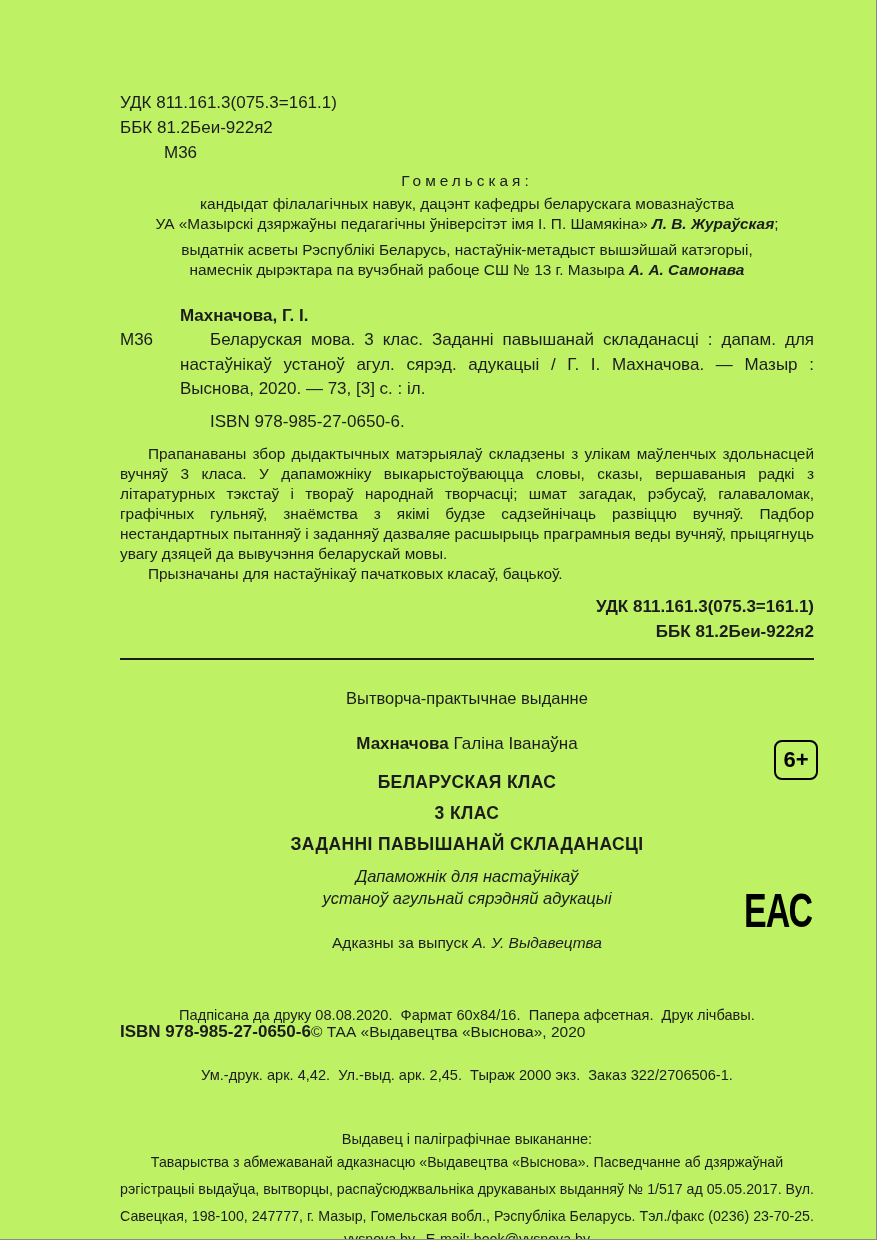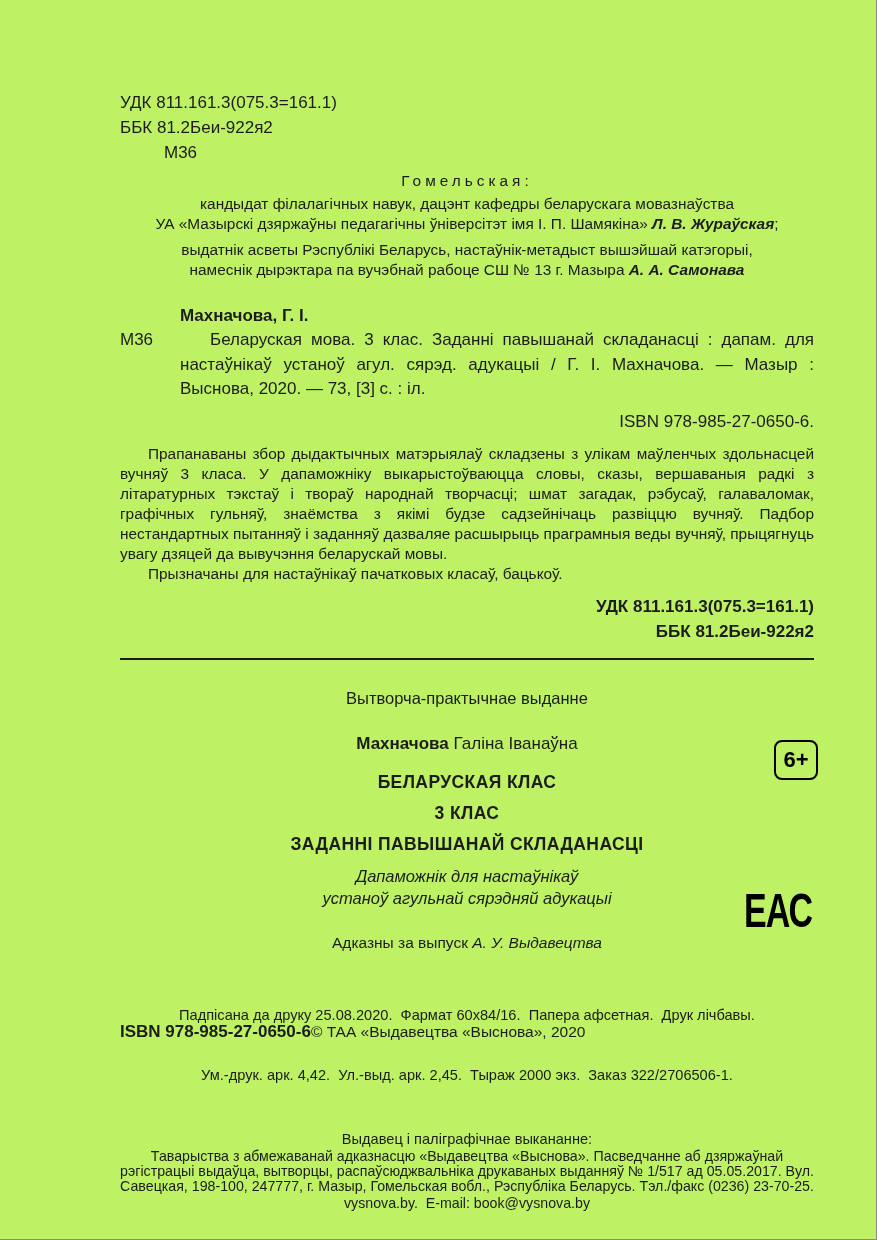--- a/index.html
+++ b/index.html
@@ -27,21 +27,21 @@
   
   .reviewers { margin-top: 6px; text-align: center; font-size: 15.4px; line-height: 20px; }
   .rev-heading { letter-spacing: 4px; margin-bottom: 3px; line-height: 20px; }
   .rev-group2 { margin-top: 6px; }
   .rev-name { font-weight: bold; font-style: italic; }
 
   
   .biblio-author { margin-top: 26px; margin-left: 60px; font-weight: bold; font-size: 17px; line-height: 20px; }
   .biblio-entry { position: relative; margin-top: 2px; margin-left: 60px; font-size: 17px; line-height: 24.5px; text-align: justify; text-indent: 30px; }
   .margin-code { position: absolute; left: -60px; top: 0; text-indent: 0; }
-  .biblio-isbn { margin-top: 8px; margin-left: 90px; font-size: 17px; line-height: 24px; text-align: right; }
+  .biblio-isbn { margin-top: 8px; margin-left: 90px; font-size: 17px; line-height: 24px; }
 
   
   .annotation { margin-top: 10px; font-size: 15.4px; line-height: 20px; text-align: justify; }
   .annotation p { text-indent: 28px; }
 
   
   .codes-right { margin-top: 10px; text-align: right; font-weight: bold; font-size: 17px; line-height: 25px; }
 
   .rule { margin-top: 14px; border: 0; border-top: 2px solid #1c1c1c; height: 0; }
 
@@ -51,21 +51,21 @@
   .imprint-author .surname { font-weight: bold; }
   .imprint-title { text-align: center; font-weight: bold; font-size: 17.5px; line-height: 21px; letter-spacing: 0.4px; }
   .t1 { margin-top: 18px; } .t2 { margin-top: 10px; } .t3 { margin-top: 10px; }
   .subtitle { margin-top: 10px; text-align: center; font-style: italic; font-size: 16.5px; line-height: 22px; }
 
   .responsible { margin-top: 24px; text-align: center; font-size: 15.5px; line-height: 20px; }
   .responsible .resp-name { font-style: italic; }
 
   .print-info { margin-top: 12px; text-align: center; font-size: 14.6px; line-height: 20px; white-space: pre-wrap; }
   .publisher-heading { margin-top: 5px; text-align: center; font-size: 14.6px; line-height: 19px; }
-  .publisher-body { text-align: center; font-size: 14.2px; line-height: 15px; }
+  .publisher-body { text-align: center; font-size: 14.2px; line-height: 27px; }
   .publisher-contact { text-align: center; font-size: 14.2px; line-height: 18.5px; white-space: pre-wrap; }
 
   
   .footer { position: absolute; left: 120px; right: 62px; top: 1022px; display: flex; justify-content: flex-start; align-items: baseline; }
   .footer-isbn { font-weight: bold; font-size: 17px; }
   .footer-copyright { font-size: 15.5px; }
 
   
   .age-badge {
     position: absolute; top: 740px; right: 58px;
@@ -135,21 +135,21 @@
   <div class="imprint-title t3">ЗАДАННІ ПАВЫШАНАЙ СКЛАДАНАСЦІ</div>
 
   <div class="subtitle">
     <div>Дапаможнік для настаўнікаў</div>
     <div>устаноў агульнай сярэдняй адукацыі</div>
   </div>
 
   <div class="responsible"><span>Адказны за выпуск </span><span class="resp-name">А. У. Выдавецтва</span></div>
 
   <div class="print-info">
-    <div>Падпісана да друку 25.08.2020.  Фармат 60х84/16.  Папера афсетная.  Друк лічбавы.</div>
+    <div>Падпісана да друку 08.08.2020.  Фармат 60х84/16.  Папера афсетная.  Друк лічбавы.</div>
     <div>Ум.-друк. арк. 4,42.  Ул.-выд. арк. 2,45.  Тыраж 2000 экз.  Заказ 322/2706506-1.</div>
   </div>
 
   <div class="publisher-heading">Выдавец і паліграфічнае выкананне:</div>
   <div class="publisher-body">Таварыства з абмежаванай адказнасцю «Выдавецтва «Выснова». Пасведчанне аб дзяржаўнай рэгістрацыі выдаўца, вытворцы, распаўсюджвальніка друкаваных выданняў № 1/517 ад 05.05.2017. Вул. Савецкая, 198-100, 247777, г. Мазыр, Гомельская вобл., Рэспубліка Беларусь. Тэл./факс (0236) 23-70-25.</div>
   <div class="publisher-contact">vysnova.by.  E-mail: book@vysnova.by</div>
 
   <div class="footer">
     <div class="footer-isbn">ISBN 978-985-27-0650-6</div>
     <div class="footer-copyright">© ТАА «Выдавецтва «Выснова», 2020</div>

